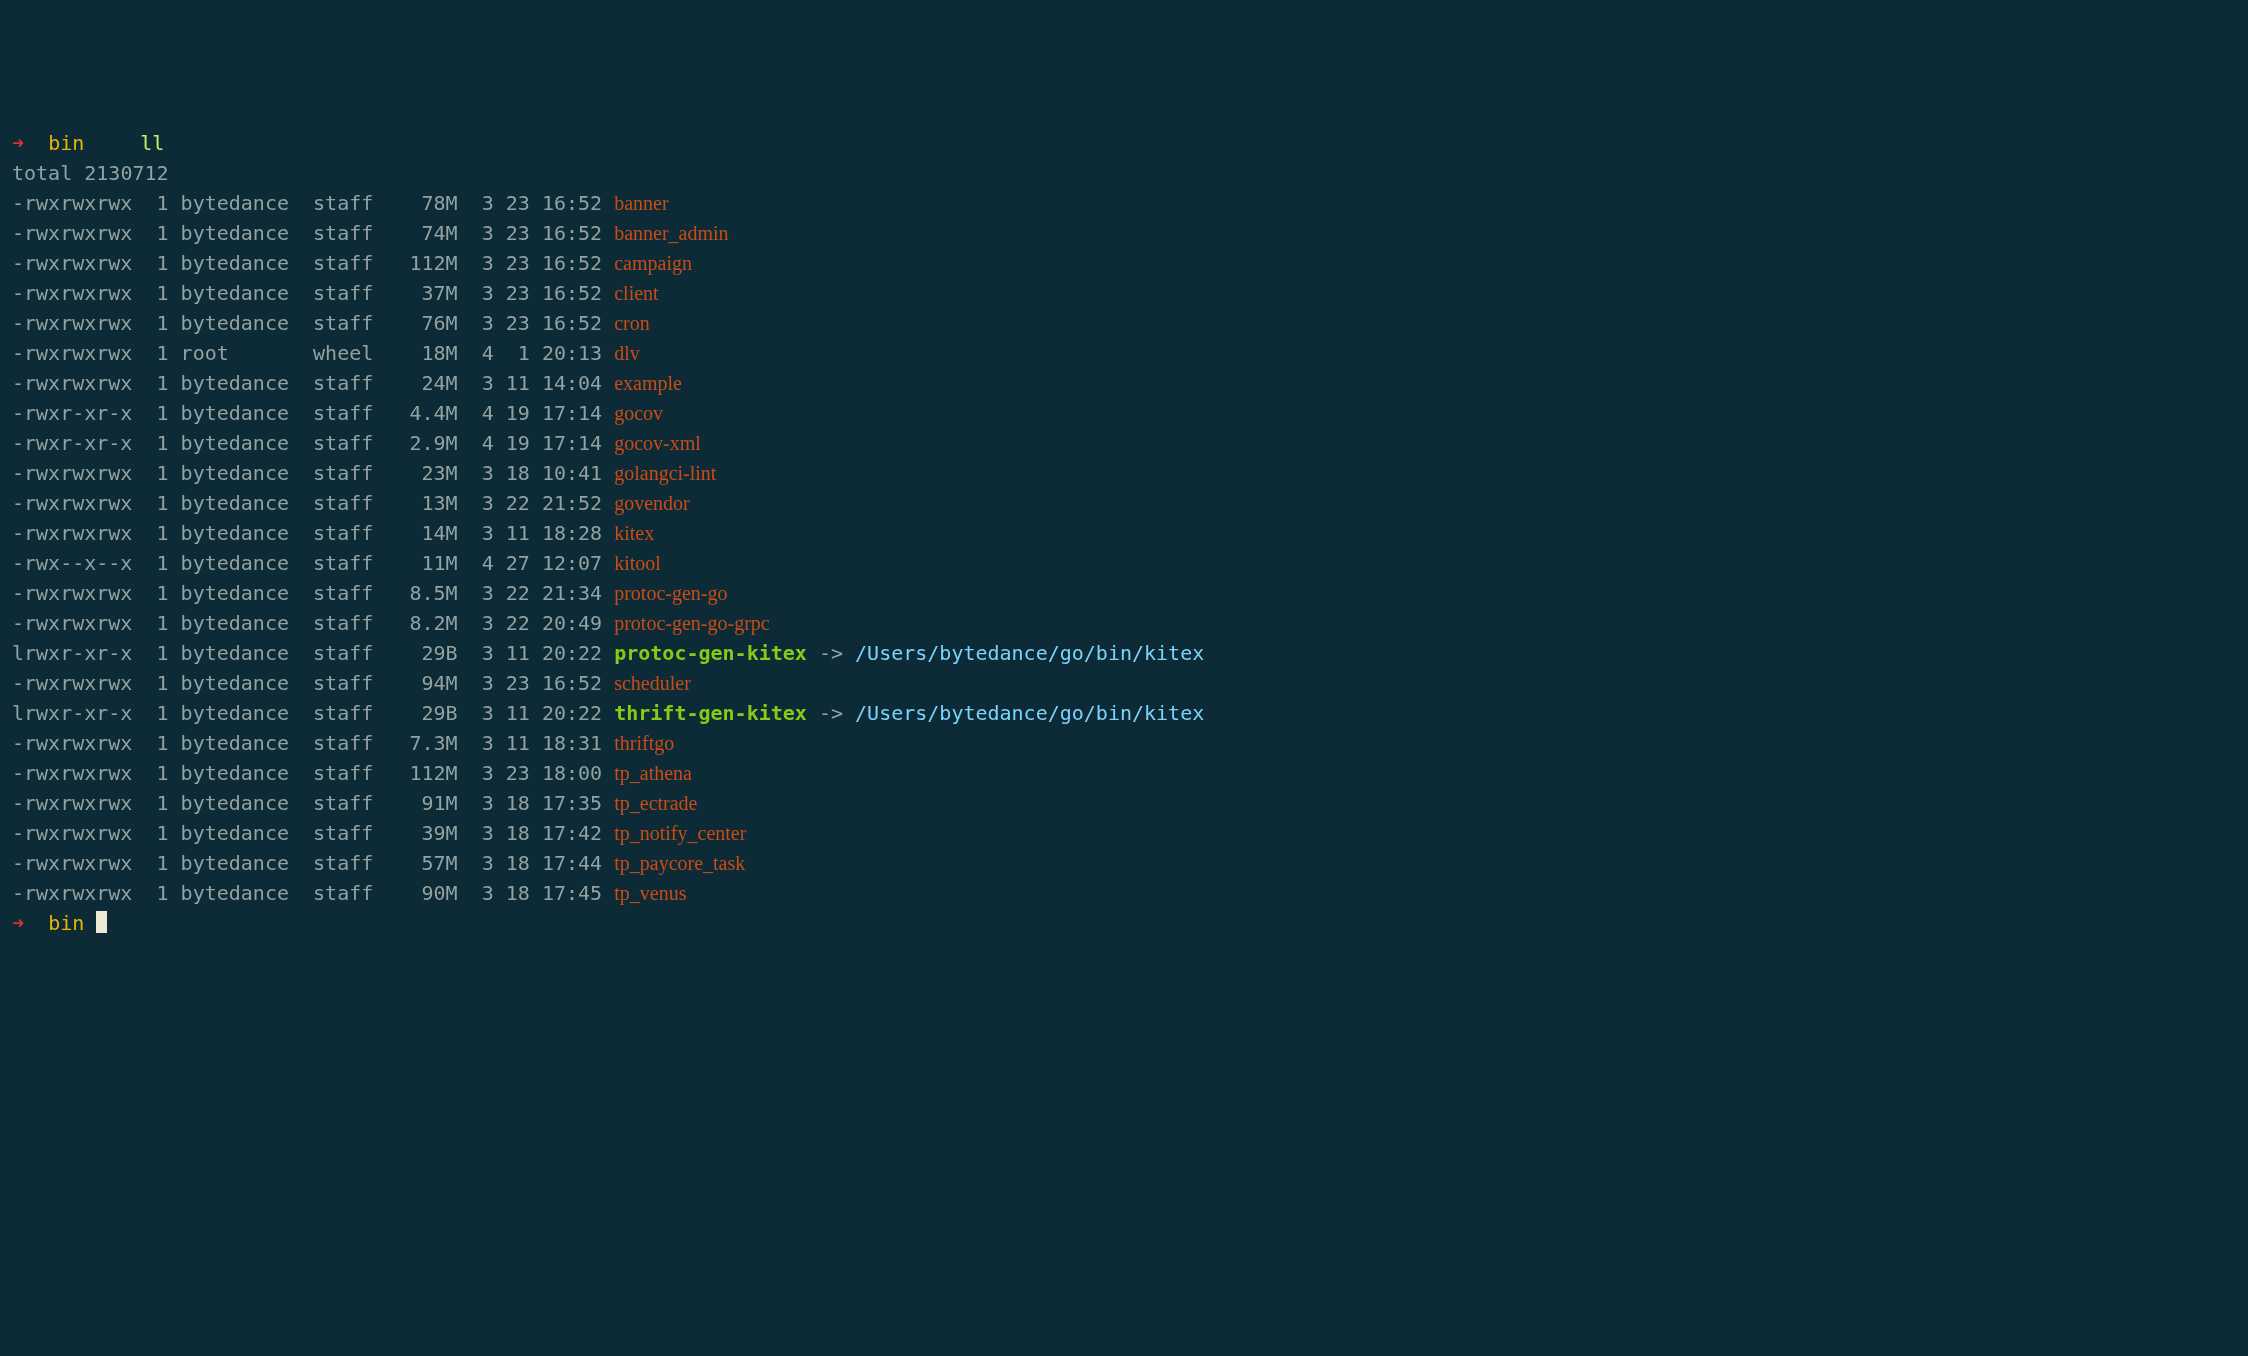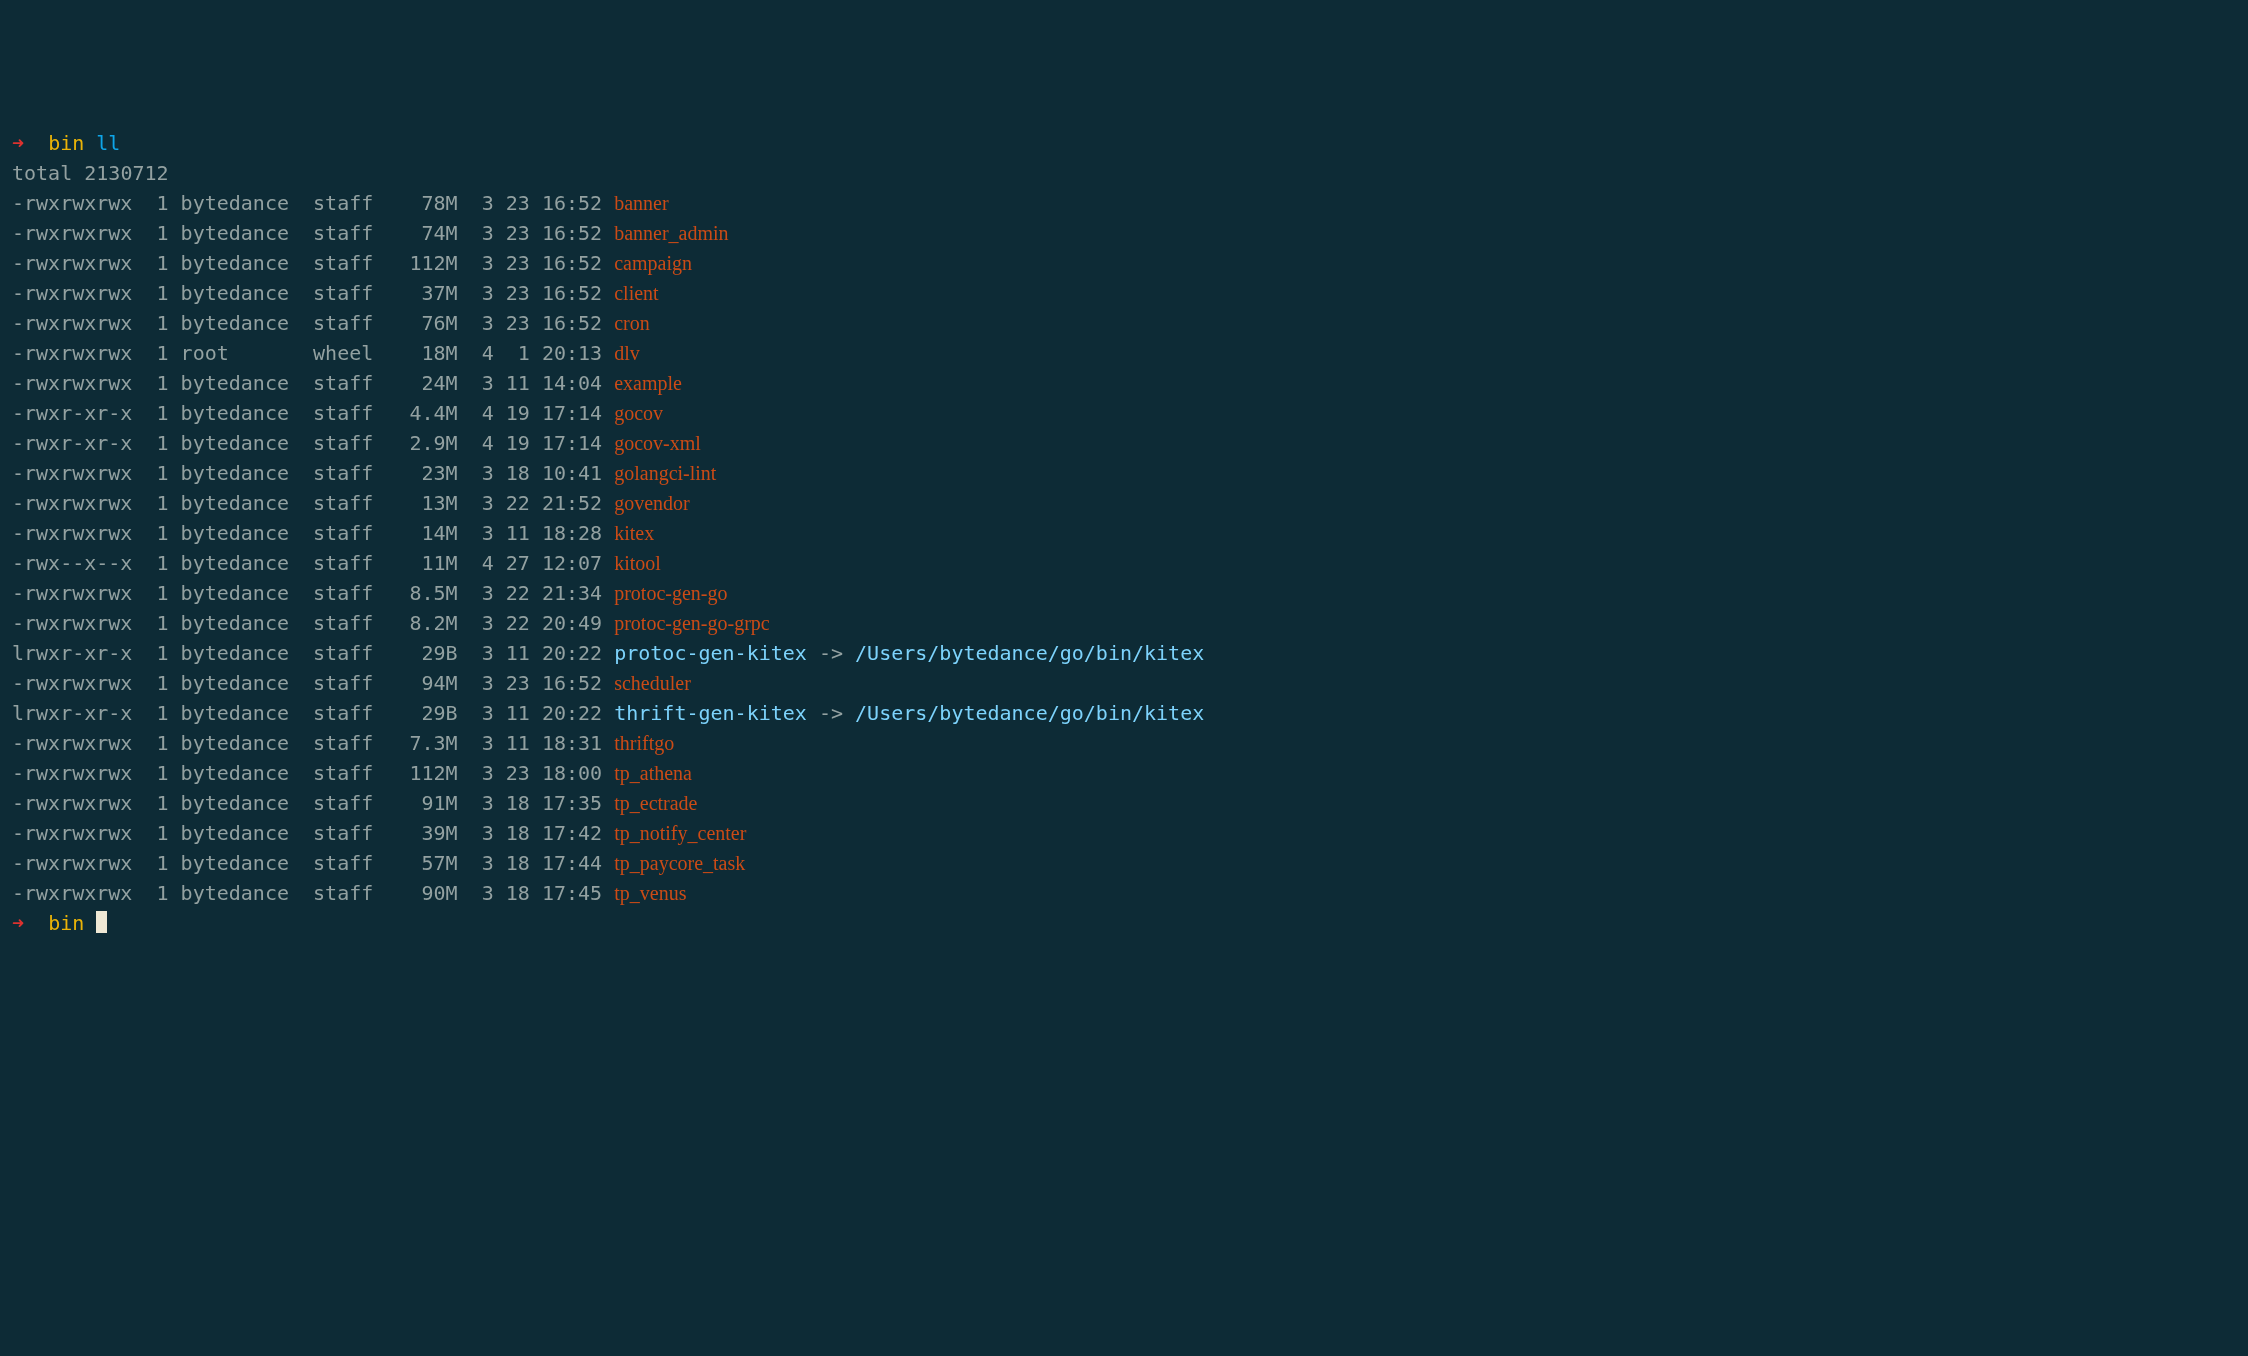--- a/index.html
+++ b/index.html
@@ -16,28 +16,30 @@
       padding: 8px 12px;
       white-space: pre;
     }
     .prompt-arrow {
       color: #dc322f;
     }
     .prompt-dir {
       color: #eab308;
     }
     .cmd {
-      color: #0ea5e9;
+      color: #bef264;
+      margin-left: 44px;
     }
     .exec-name {
       color: #cb4b16;
       font-family: Liberation Serif, serif;
     }
     .symlink-name {
-      color: #7dd3fc;
+      color: #84cc16;
+      font-weight: bold;
     }
     .link-arrow {
       color: #93a1a1;
     }
     .link-target {
       color: #7dd3fc;
     }
     .cursor {
       display: inline-block;
       width: 11px;

